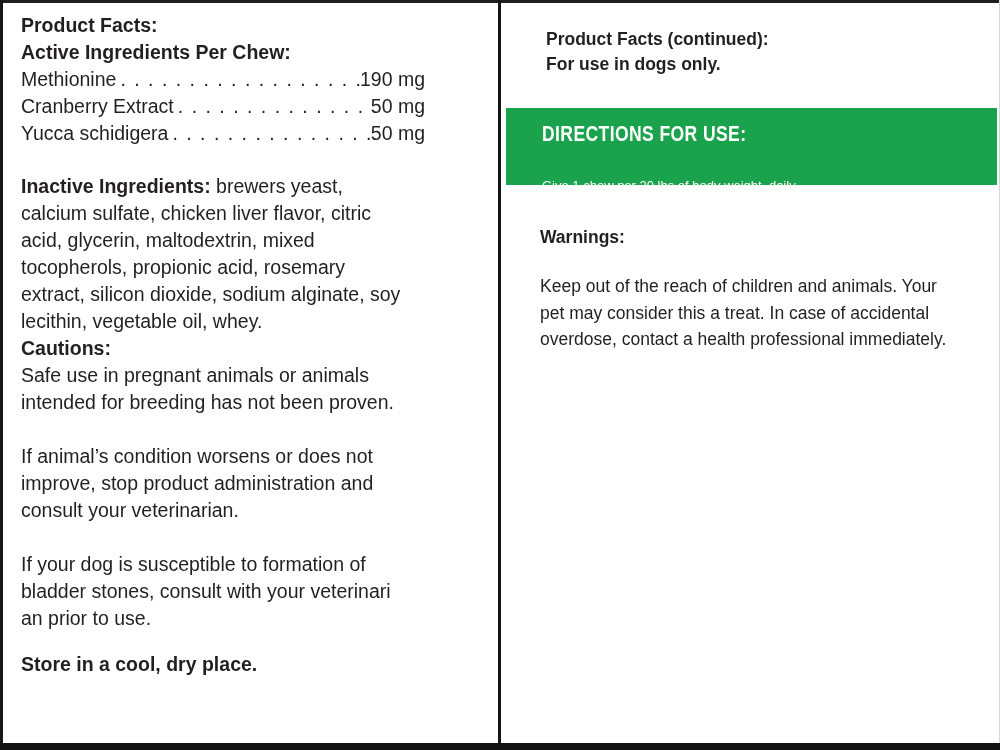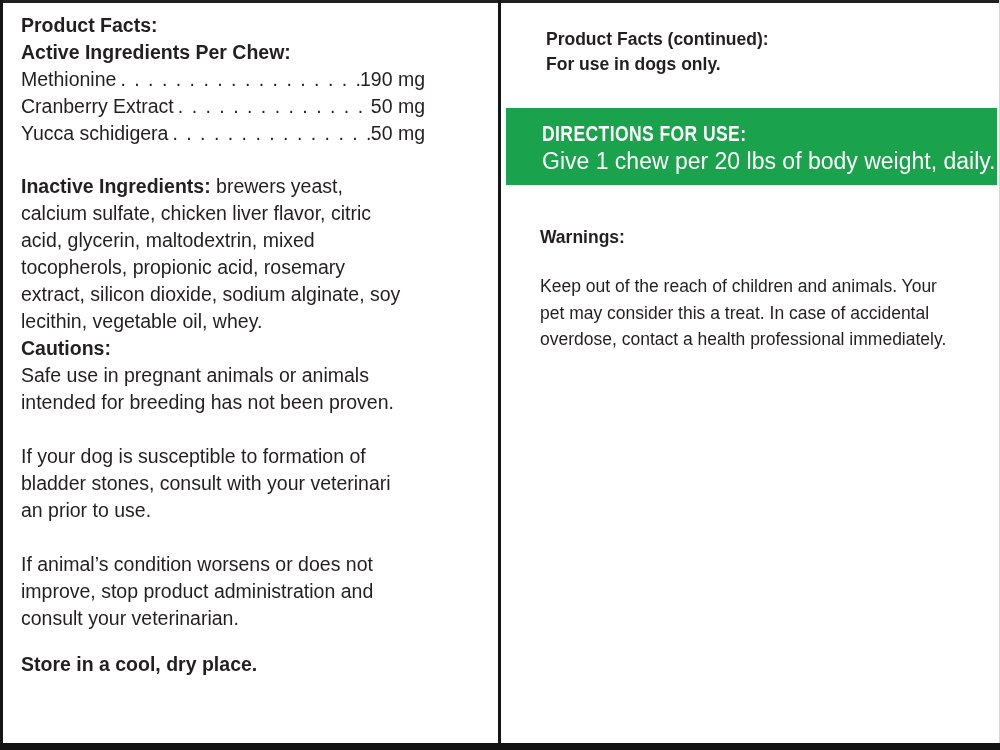--- a/index.html
+++ b/index.html
@@ -52,21 +52,21 @@
     color:#ffffff;box-sizing:border-box;
     padding:13px 0 0 36px;
   }
   .directions-heading{
     display:inline-block;
     font-weight:bold;font-size:22.5px;line-height:26px;
     letter-spacing:0.5px;
     transform:scaleX(0.78);transform-origin:left center;
     white-space:nowrap;
   }
-  .directions-text{font-size:23px;line-height:27px;white-space:nowrap;}
+  .directions-text{font-size:13px;line-height:27px;white-space:nowrap;margin-top:24px;}
   .warnings-block{position:absolute;top:222px;left:39px;width:445px;}
   .warnings-label{font-weight:bold;}
   .warnings-para{white-space:pre-line;margin:23px 0 0 0;font-size:17.5px;line-height:26.5px;}
 </style>
 </head>
 <body>
 
 <div id="label">
 
   <div class="edge-top"></div>
@@ -99,26 +99,26 @@
     <p class="para inactive-block"><b>Inactive Ingredients:</b> <span>brewers yeast,
 calcium sulfate, chicken liver flavor, citric
 acid, glycerin, maltodextrin, mixed
 tocopherols, propionic acid, rosemary
 extract, silicon dioxide, sodium alginate, soy
 lecithin, vegetable oil, whey.</span></p>
 
     <div class="cautions-label">Cautions:</div>
     <p class="para">Safe use in pregnant animals or animals
 intended for breeding has not been proven.</p>
+    <p class="para p-gap">If animal’s condition worsens or does not
+improve, stop product administration and
+consult your veterinarian.</p>
     <p class="para p-gap">If your dog is susceptible to formation of
 bladder stones, consult with your veterinari
 an prior to use.</p>
-    <p class="para p-gap">If animal’s condition worsens or does not
-improve, stop product administration and
-consult your veterinarian.</p>
 
     <div class="storage">Store in a cool, dry place.</div>
   </div>
 
   <div class="panel-right">
     <div class="rp-header">
       <div>Product Facts (continued):</div>
       <div>For use in dogs only.</div>
     </div>
 

